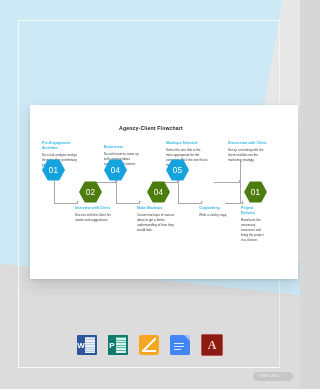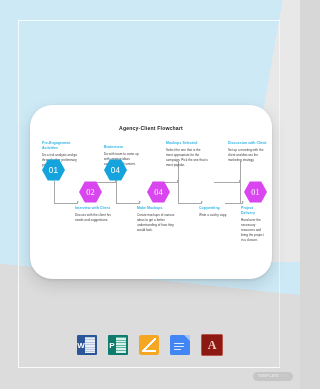--- a/index.html
+++ b/index.html
@@ -51,41 +51,40 @@
     position:absolute;left:18px;top:367px;width:262px;height:1px;
     background:rgba(255,255,255,.85);
   }
   .frame-right{
     position:absolute;left:279px;top:20px;width:1px;height:348px;
     background:rgba(255,255,255,.5);
   }
 
   
   #doc{
-    position:absolute;left:30px;top:105px;width:242px;height:174px;
+    position:absolute;left:30px;top:105px;width:268px;height:174px;
     background:#ffffff;
     box-shadow:0 6px 16px rgba(0,0,0,.13), 0 1px 3px rgba(0,0,0,.10);
-    border-radius:22px;
   }
   #doc-title{
     position:absolute;left:0;top:20px;width:242px;text-align:center;
     font-size:5.1px;font-weight:bold;color:#1a1a1a;letter-spacing:.18px;
   }
 
   
   #flow{position:absolute;left:0;top:0;width:242px;height:174px;}
 
   .hex{
     position:absolute;width:23px;height:22px;
     background:#14a3dc;
     clip-path:polygon(25% 2%, 75% 2%, 100% 50%, 75% 98%, 25% 98%, 0 50%);
     display:flex;align-items:center;justify-content:center;
     color:#fff;font-size:8.2px;font-weight:400;letter-spacing:.2px;
   }
-  .hex.alt{background:#d946ef;font-family:Liberation Serif, serif;}
+  .hex.alt{background:#4d7c0f;}
 
   .blk{position:absolute;}
   .blk .h{
     font-size:3.5px;font-weight:bold;color:#2fb3e4;line-height:1.5;
     letter-spacing:.05px;margin-bottom:1.6px;
   }
   .blk .p{
     font-size:3.1px;color:#3a3a3a;line-height:1.62;letter-spacing:.02px;
   }
 
@@ -216,20 +215,21 @@
       </div>
       <div class="blk" style="left:198px;top:36px;width:40px;">
         <div class="h">Discussion with Client</div>
         <div class="p">Set up a meeting with the client and discuss the marketing strategy.</div>
       </div>
 
       <div class="hex" style="left:12px;top:54px;">01</div>
       <div class="hex alt" style="left:49px;top:76px;">02</div>
       <div class="hex" style="left:74px;top:54px;">04</div>
       <div class="hex alt" style="left:117px;top:76px;">04</div>
+      <div class="hex" style="left:136px;top:54px;">05</div>
       <div class="hex alt" style="left:214px;top:76px;">01</div>
 
       <div class="blk" style="left:45px;top:101px;width:38px;">
         <div class="h">Interview with Client</div>
         <div class="p">Discuss with the client his needs and suggestions.</div>
       </div>
       <div class="blk" style="left:107px;top:101px;width:40px;">
         <div class="h">Make Mockups</div>
         <div class="p">Create mockups of various ideas to get a better understanding of how they would look.</div>
       </div>

